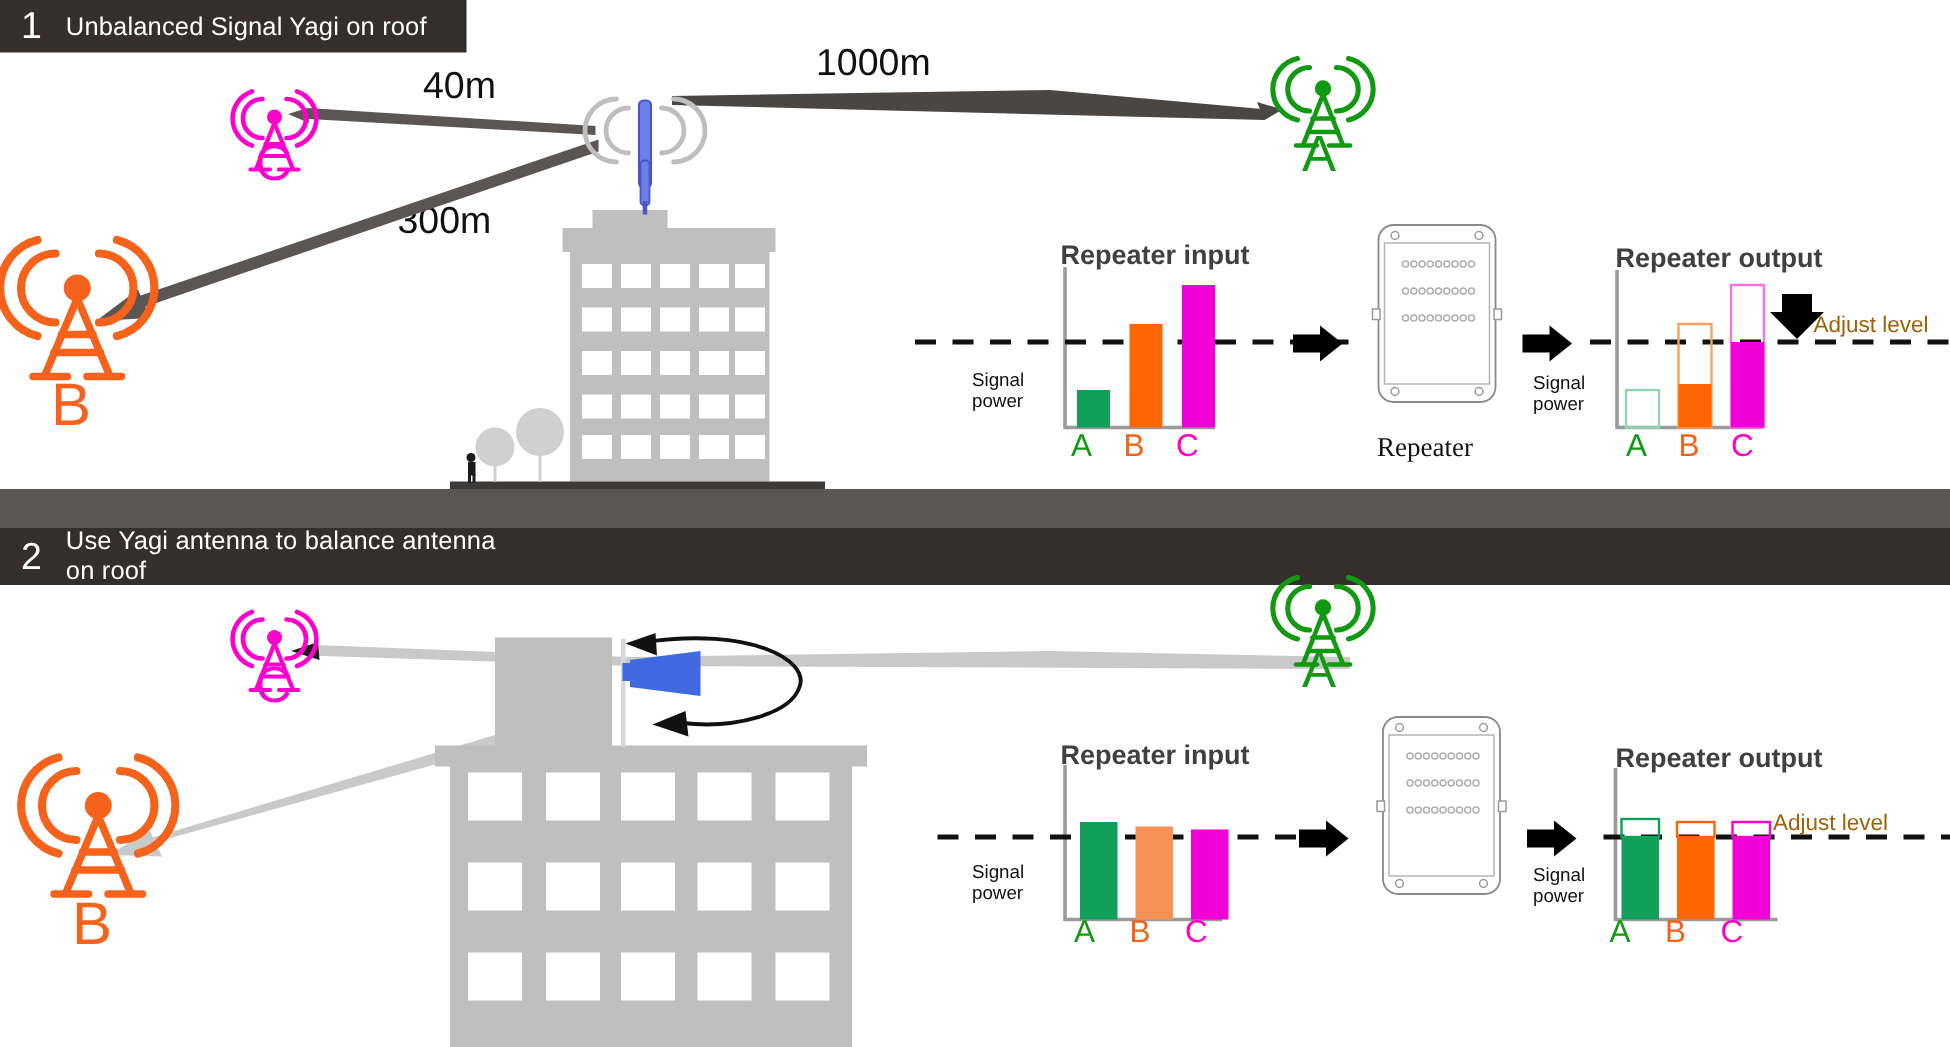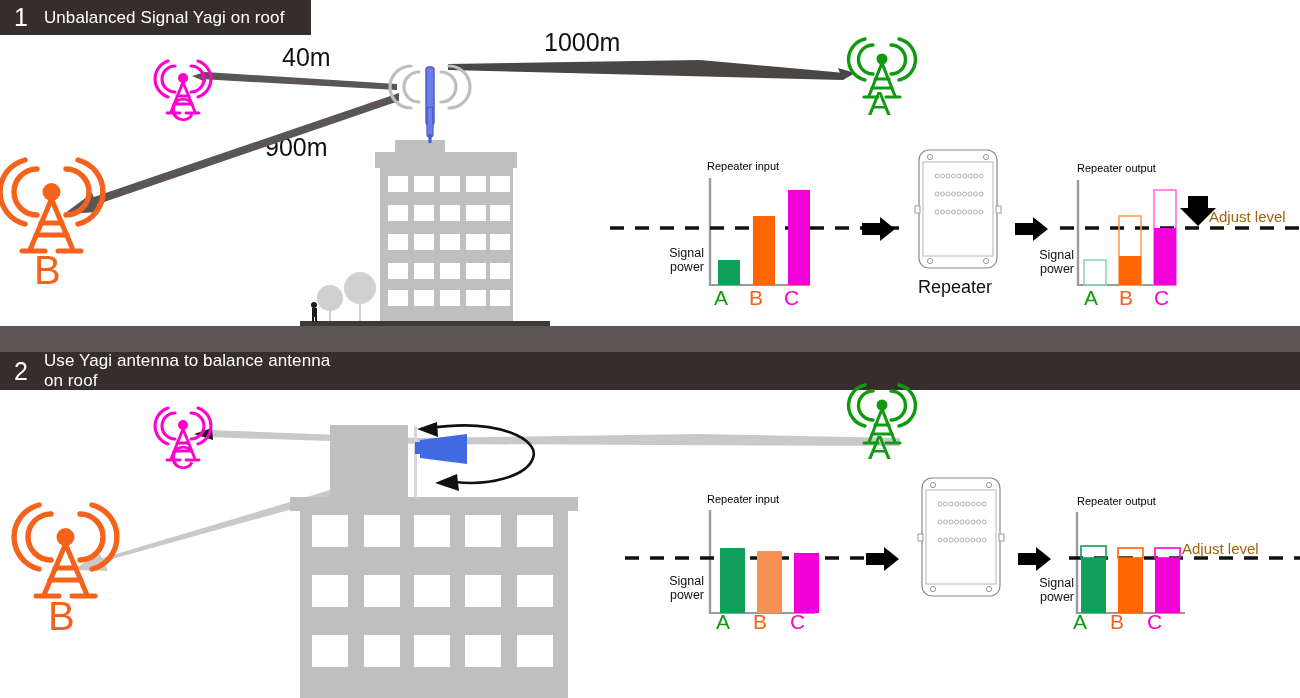--- a/index.html
+++ b/index.html
@@ -29,38 +29,38 @@
   .abs{position:absolute;}
   svg{display:block;overflow:visible;}
 
   .dist-label{position:absolute;font-size:25px;color:#111;white-space:nowrap;}
 
   .tower-label{
     position:absolute;font-size:34px;line-height:1;font-weight:400;
     font-family:"Liberation Sans", sans-serif;
   }
 
-  .chart-title{position:absolute;font-size:11px;color:#000000;white-space:nowrap;}
-  .axis-note{position:absolute;font-size:12.5px;color:#111;line-height:1.15;text-align:right;}
+  .chart-title{position:absolute;font-size:18px;color:#404040;white-space:nowrap;font-weight:bold;}
+  .axis-note{position:absolute;font-size:12.5px;color:#111;line-height:1.15;text-align:left;}
   .adjust-label{position:absolute;font-size:15px;color:#a16207;white-space:nowrap;}
   .repeater-label{position:absolute;font-size:18px;color:#111;white-space:nowrap;}
   .bar-letter{position:absolute;font-size:21px;line-height:1;font-weight:400;}
 </style>
 </head>
 <body>
 
 <div class="stage">
 
   <div class="banner" id="banner1">
     <span class="num">1</span>
     <span class="cap">Unbalanced Signal Yagi on roof</span>
   </div>
 
   <div class="dist-label" style="left:282px;top:43px;">40m</div>
-  <div class="dist-label" style="left:265px;top:133px;">900m</div>
+  <div class="dist-label" style="left:265px;top:133px;">300m</div>
   <div class="dist-label" style="left:544px;top:28px;">1000m</div>
 
   <svg class="abs" style="left:0;top:0;" width="900" height="230">
 
     <polygon points="397,84 205,72 200,79 397,90" fill="#5B5654"></polygon>
     <polygon points="205,72 192,76 206,82" fill="#5B5654"></polygon>
 
     <polygon points="399,93 85,200 72,213 399,101" fill="#5B5654"></polygon>
     <polygon points="92,193 64,214 100,212" fill="#5B5654"></polygon>
 
@@ -239,21 +239,21 @@
         <circle cx="27.5" cy="62" r="2"></circle>
         <circle cx="33" cy="62" r="2"></circle>
       <circle cx="38.5" cy="62" r="2"></circle>
         <circle cx="44" cy="62" r="2"></circle>
         <circle cx="49.5" cy="62" r="2"></circle>
       <circle cx="55" cy="62" r="2"></circle>
         <circle cx="60.5" cy="62" r="2"></circle>
         <circle cx="66" cy="62" r="2"></circle>
     </g>
   </svg>
-  <div class="repeater-label" style="left:918px;top:277px;">Repeater</div>
+  <div class="repeater-label" style="left:918px;top:288px;font-family:Liberation Serif, serif;">Repeater</div>
 
   <div class="chart-title" style="left:1077px;top:162px;">Repeater output</div>
   <div class="axis-note" style="left:1022px;top:248px;width:52px;">
     <span>Signal</span><br>
     <span>power</span>
   </div>
   <svg class="abs" style="left:1060px;top:168px;" width="240" height="125">
     <line x1="18" y1="12" x2="18" y2="118" stroke="#9a9a9a" stroke-width="2.4"></line>
     <line x1="18" y1="117" x2="115" y2="117" stroke="#9a9a9a" stroke-width="2.2"></line>
     <line x1="0" y1="60" x2="240" y2="60" stroke="#111" stroke-width="3.4" stroke-dasharray="14,11"></line>

